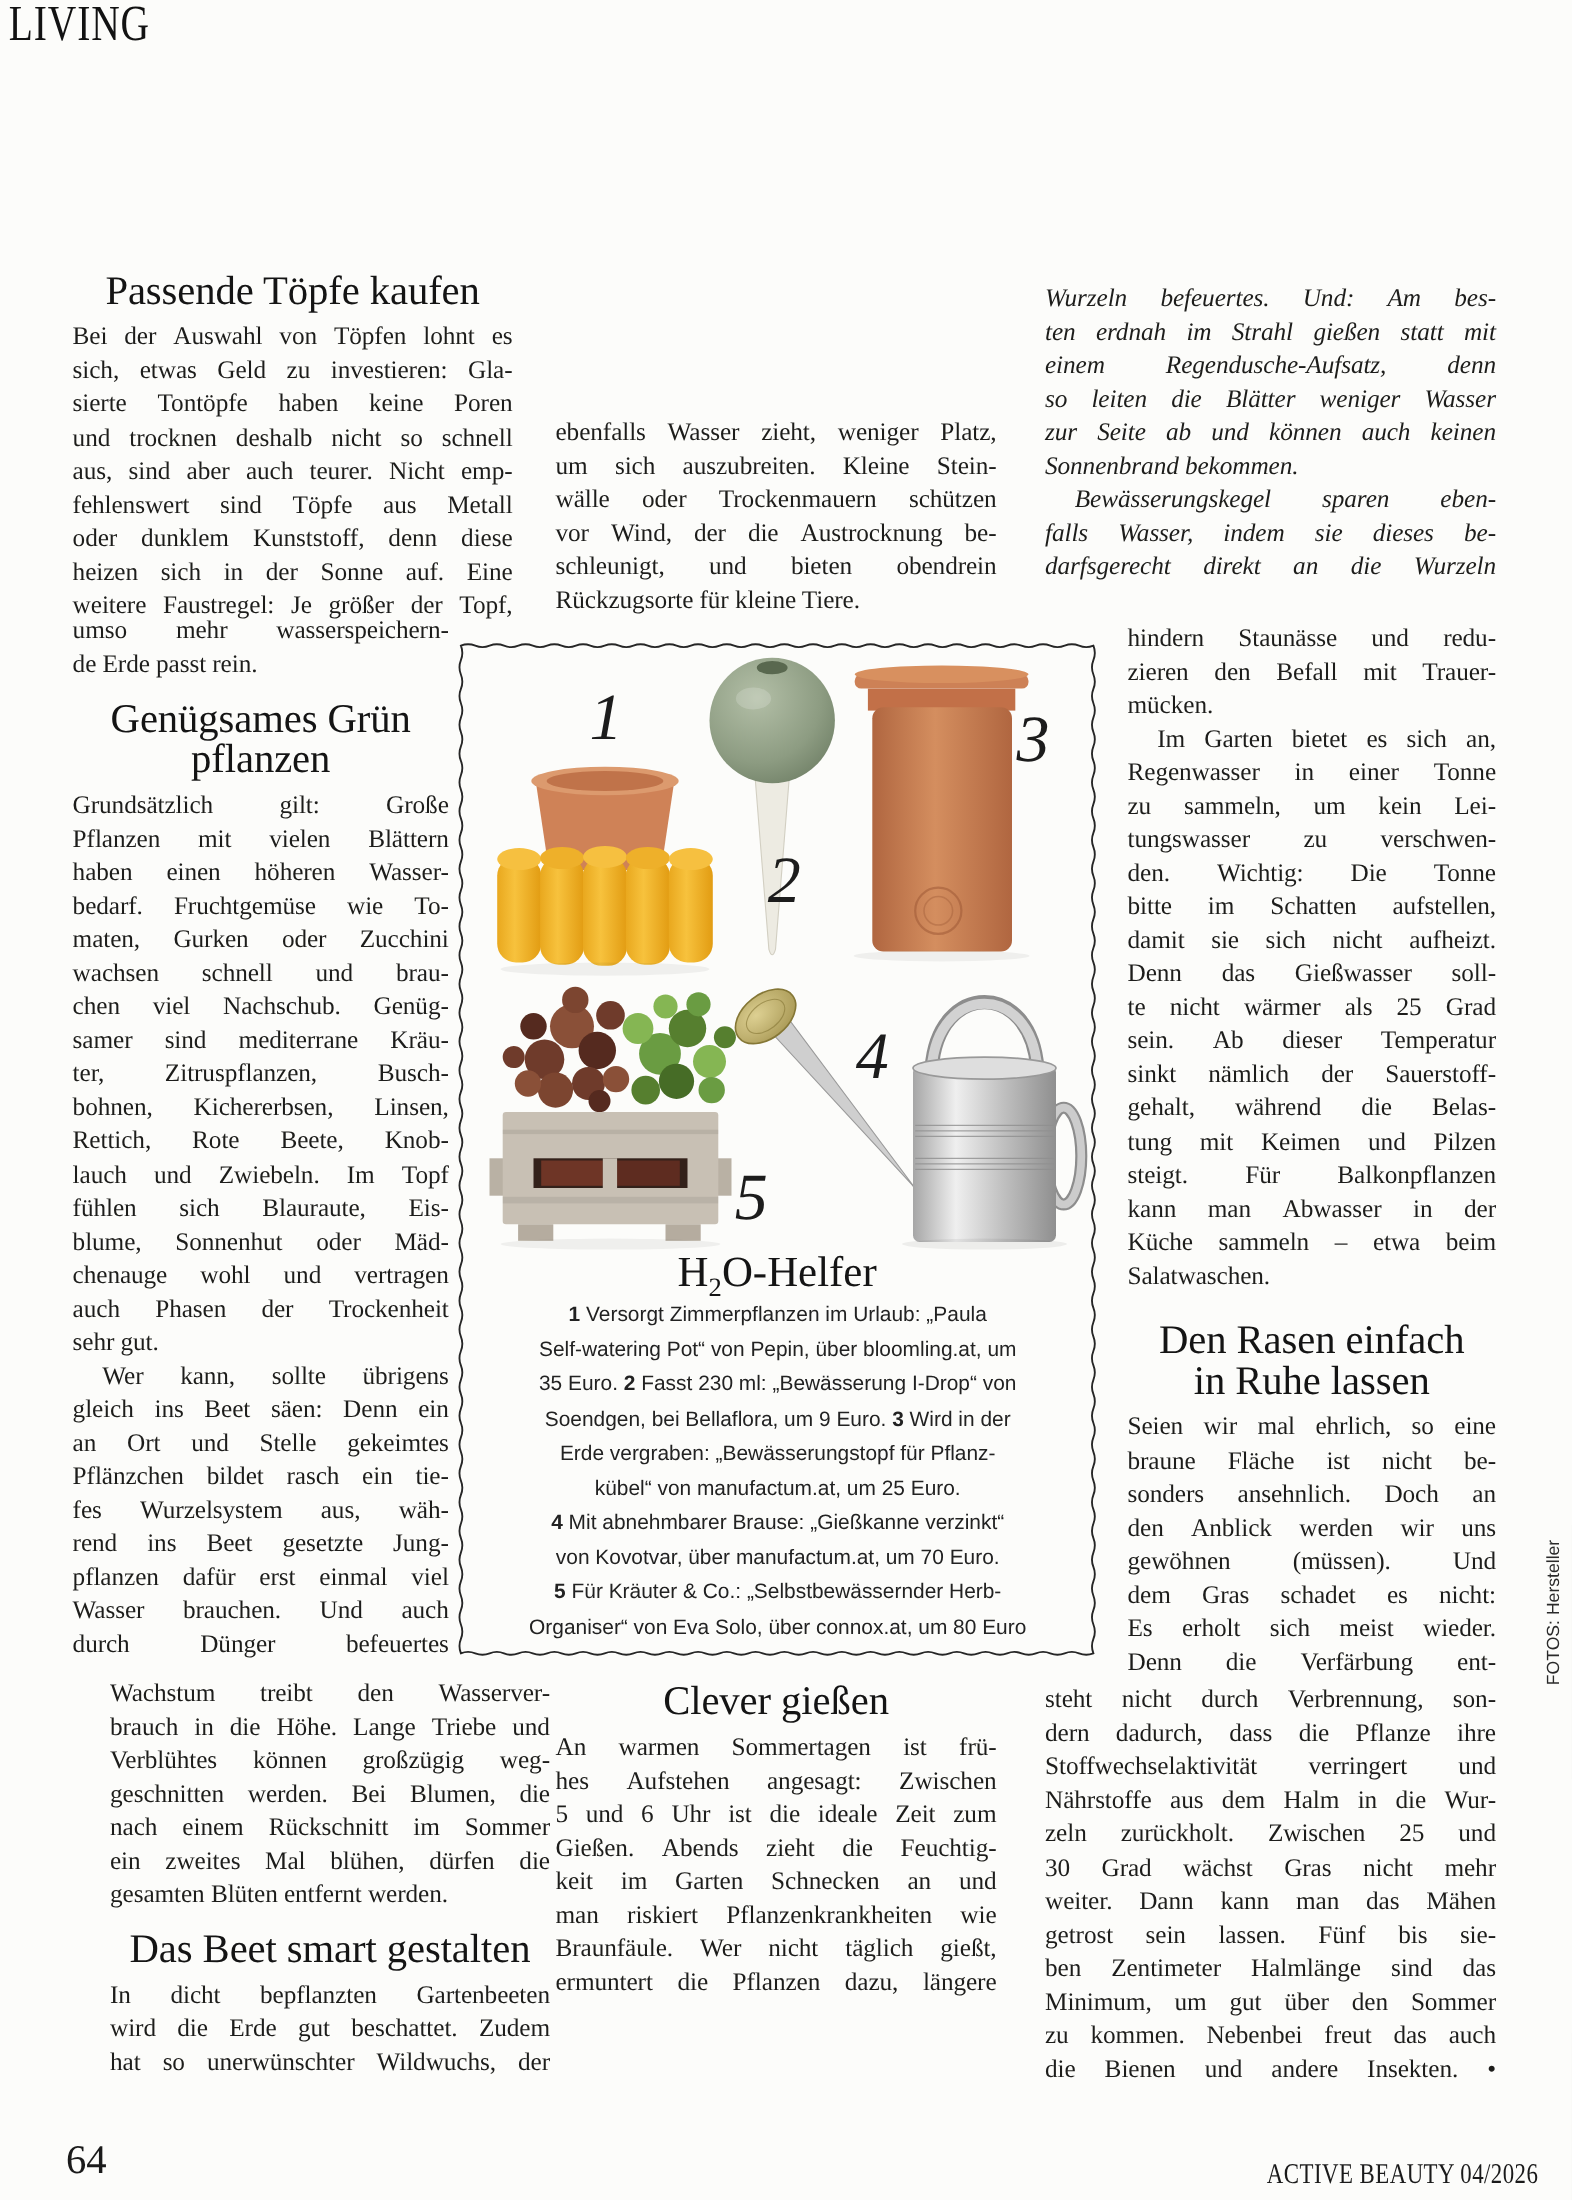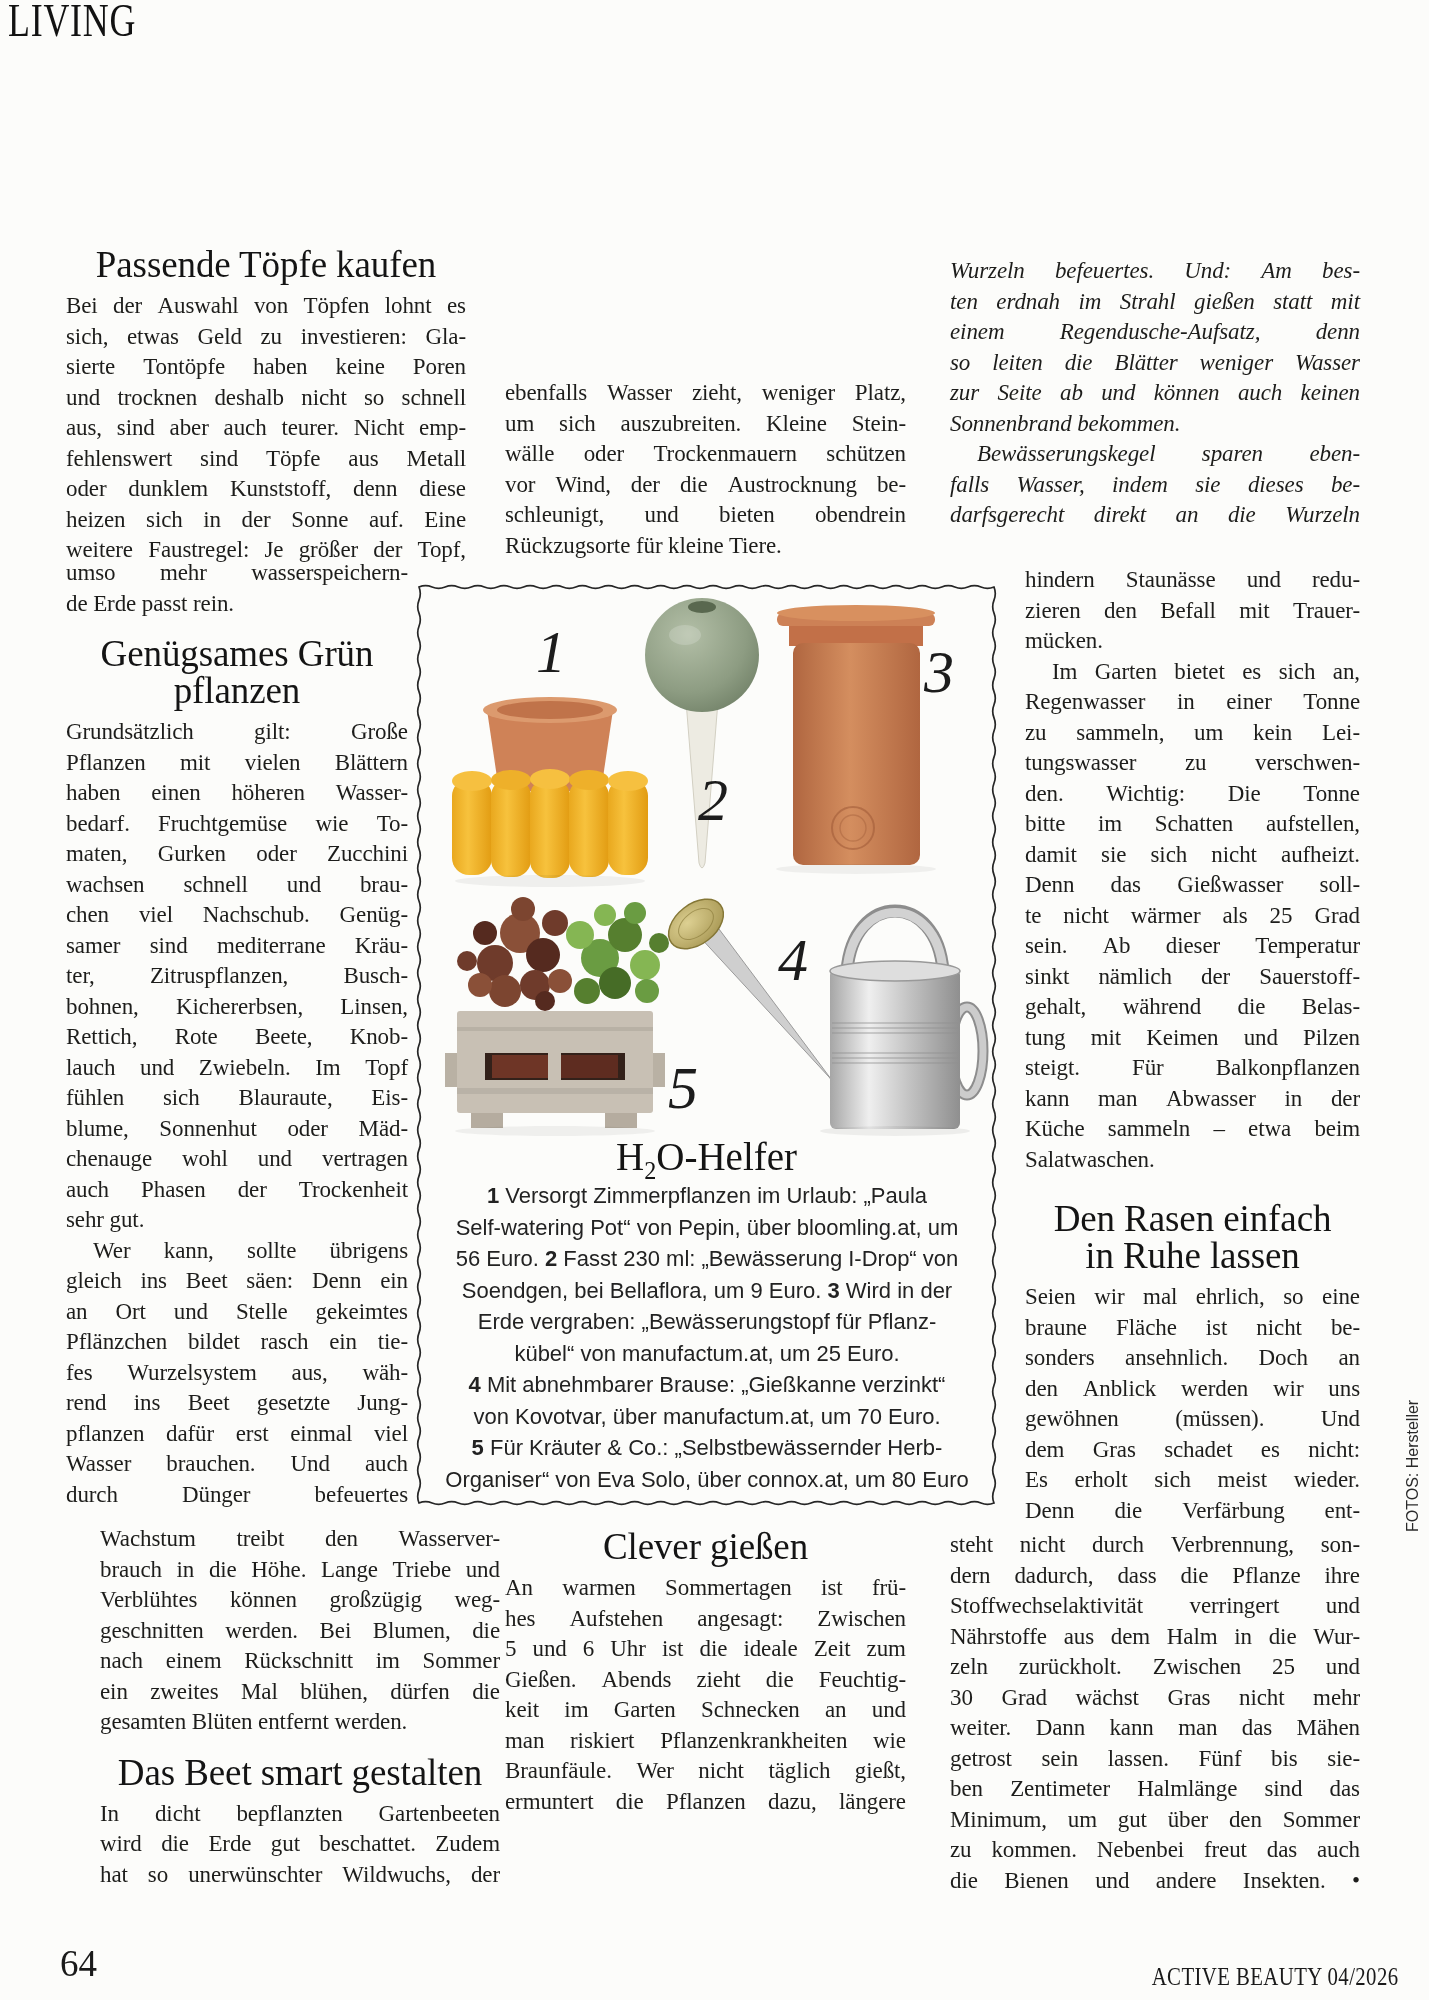--- a/index.html
+++ b/index.html
@@ -37,21 +37,21 @@
     font-family:"Liberation Serif","DejaVu Serif",serif;line-height:1;
   }
   .h2otitle{
     position:absolute;left:415px;top:1134px;width:583px;
     text-align:center;font-size:39px;color:#141414;
   }
   .h2otitle sub{font-size:0.62em;}
   .caption{
     position:absolute;left:427px;top:1180px;width:560px;
     font-family:"Liberation Sans","DejaVu Sans",sans-serif;
-    font-size:22px;color:#222;
+    font-size:19px;color:#222;
   }
   .capline{line-height:31.5px;text-align:center;white-space:nowrap;}
   .capline .b{font-weight:bold;}
   
   .pagenum{position:absolute;left:60px;top:1942px;font-size:37px;color:#1a1a1a;}
   .footright{
     position:absolute;right:30px;top:1962px;font-size:26px;color:#1a1a1a;
     letter-spacing:.5px;transform:scaleX(.8);transform-origin:right top;
   }
   .photocredit{
@@ -984,21 +984,21 @@
   <div class="itemnum" style="left:698px;top:770px;">2</div>
   <div class="itemnum" style="left:924px;top:642px;">3</div>
   <div class="itemnum" style="left:778px;top:930px;">4</div>
   <div class="itemnum" style="left:668px;top:1058px;">5</div>
 
   <div class="h2otitle"><span>H</span><sub>2</sub><span>O-Helfer</span></div>
 
   <div class="caption">
       <div class="capline"><span class="b">1</span><span> Versorgt Zimmerpflanzen im Urlaub: „Paula</span></div>
       <div class="capline"><span>Self-watering Pot“ von Pepin, über bloomling.at, um</span></div>
-      <div class="capline"><span>56 Euro. </span><span class="b">2</span><span> Fasst 230 ml: „Bewässerung I-Drop“ von</span></div>
+      <div class="capline"><span>35 Euro. </span><span class="b">2</span><span> Fasst 230 ml: „Bewässerung I-Drop“ von</span></div>
       <div class="capline"><span>Soendgen, bei Bellaflora, um 9 Euro. </span><span class="b">3</span><span> Wird in der</span></div>
       <div class="capline"><span>Erde vergraben: „Bewässerungstopf für Pflanz-</span></div>
       <div class="capline"><span>kübel“ von manufactum.at, um 25 Euro.</span></div>
       <div class="capline"><span class="b">4</span><span> Mit abnehmbarer Brause: „Gießkanne verzinkt“</span></div>
       <div class="capline"><span>von Kovotvar, über manufactum.at, um 70 Euro.</span></div>
       <div class="capline"><span class="b">5</span><span> Für Kräuter &amp; Co.: „Selbstbewässernder Herb-</span></div>
       <div class="capline"><span>Organiser“ von Eva Solo, über connox.at, um 80 Euro</span></div>
     </div>
 
   <div class="pagenum">64</div>

